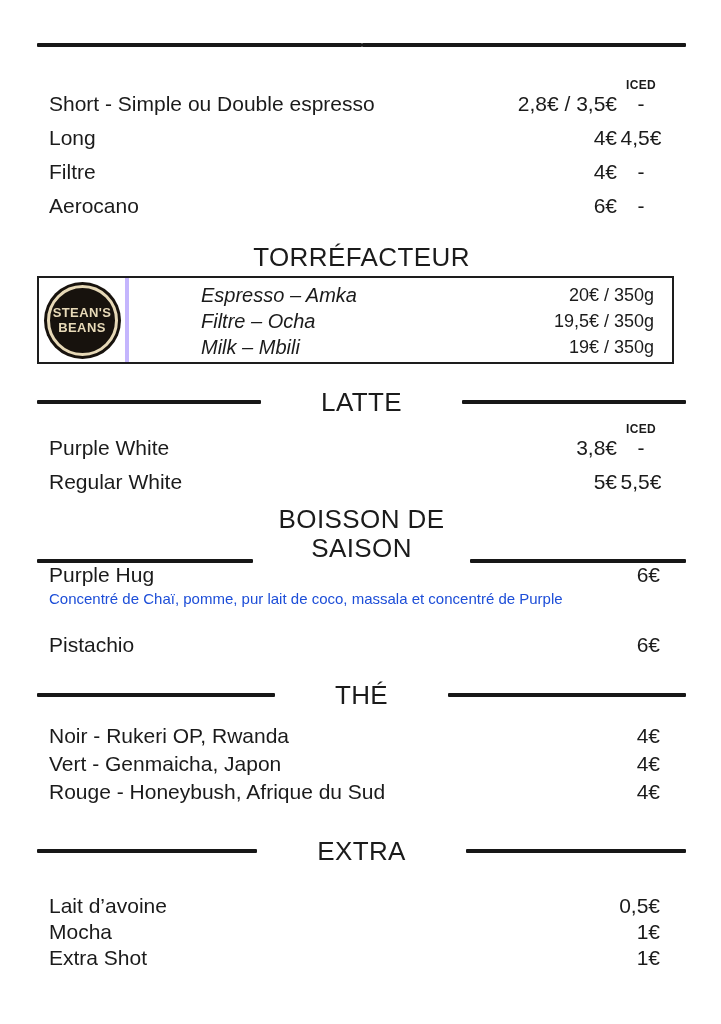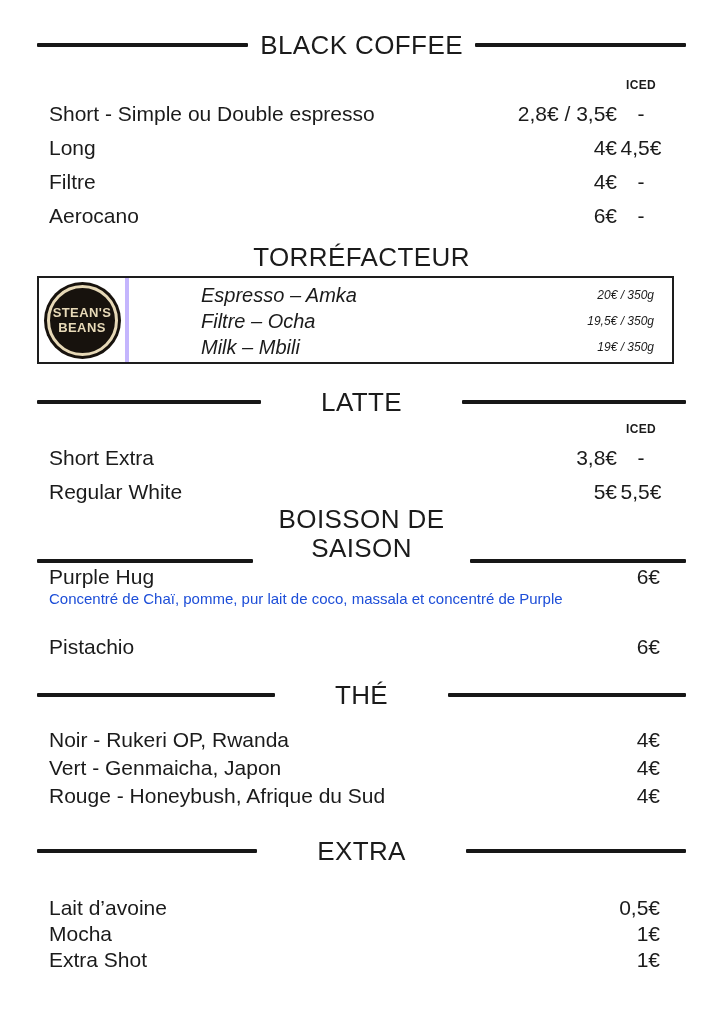--- a/index.html
+++ b/index.html
@@ -29,21 +29,21 @@
   .hdr.two-line .rule{margin-top:24px;}
   .hdr.two-line .t{line-height:29px;margin:0 26px;}
 
   
   .ctitle{
     text-align:center;font-size:26px;line-height:28px;height:28px;
     letter-spacing:.4px;
   }
 
   
-  .row{display:flex;align-items:flex-end;padding-left:12px;}
+  .row{display:flex;align-items:flex-start;padding-left:12px;}
   .row .nm{flex:1;font-size:21px;}
   .pm{width:110px;text-align:right;font-size:21px;white-space:pre;}
   .pi{width:48px;text-align:center;font-size:21px;white-space:pre;}
   .row2{padding-right:21px;}   
   .row1{padding-right:26px;}   
   .p1{font-size:21px;text-align:right;white-space:pre;}
   .h34{height:34px;} .h28{height:28px;} .h26{height:26px;}
 
   .iced-row{display:flex;justify-content:flex-end;align-items:flex-end;padding-right:21px;height:14px;}
   .iced-lbl{width:48px;text-align:center;font-size:12px;font-weight:bold;letter-spacing:.3px;}
@@ -78,37 +78,36 @@
     content:"";position:absolute;inset:3px;
     border:3px solid var(--logo-fg,#e7d9b7);
     border-radius:50%;
   }
   .titems{
     flex:1;display:flex;flex-direction:column;justify-content:center;
     padding:2px 18px 0 72px;
   }
   .titem{display:flex;align-items:center;height:26px;}
   .titem .nm{flex:1;font-style:italic;font-size:20px;}
-  .titem .pr{font-size:12px;white-space:pre;font-style:italic;}
+  .titem .pr{font-size:18px;white-space:pre;}
 
   
   .mt30{margin-top:30px;} .mt28{margin-top:28px;} .mt23{margin-top:23px;}
   .mt22{margin-top:24px;} .mt21{margin-top:21px;} .mt18{margin-top:18px;}
   .mt16{margin-top:28px;} .mt15{margin-top:15px;} .mt14{margin-top:14px;}
   .mt6{margin-top:6px;} .mt5{margin-top:5px;} .mt1{margin-top:1px;}
 </style>
 </head>
 <body>
 
 <div class="page">
 
   <section>
     <div class="hdr tight mt30">
       <div class="rule"></div>
-      <div class="t">BLACK COFFEE</div>
       <div class="rule"></div>
     </div>
     <div class="iced-row mt18">
       <span class="iced-lbl">ICED</span>
     </div>
     <div class="row row2 h34">
       <span class="nm">Short - Simple ou Double espresso</span>
       <span class="pm">2,8€ / 3,5€</span>
       <span class="pi">-</span>
     </div>
@@ -158,21 +157,21 @@
   <section>
     <div class="hdr mt23">
       <div class="rule"></div>
       <div class="t">LATTE</div>
       <div class="rule"></div>
     </div>
     <div class="iced-row mt5">
       <span class="iced-lbl">ICED</span>
     </div>
     <div class="row row2 h34">
-      <span class="nm">Short Extra</span>
+      <span class="nm">Purple White</span>
       <span class="pm">3,8€</span>
       <span class="pi">-</span>
     </div>
     <div class="row row2 h34">
       <span class="nm">Regular White</span>
       <span class="pm">5€</span>
       <span class="pi">5,5€</span>
     </div>
   </section>
 

